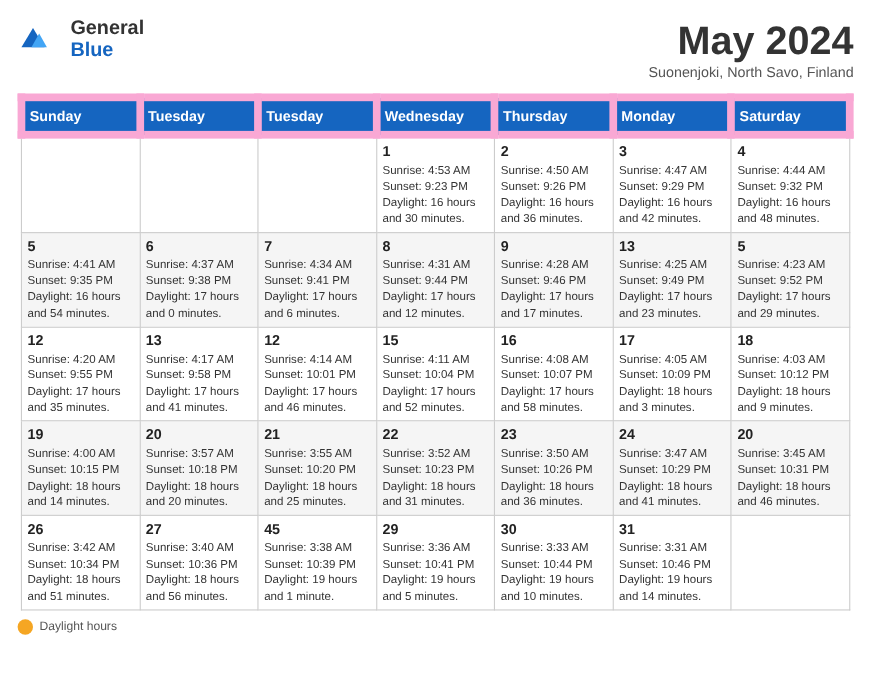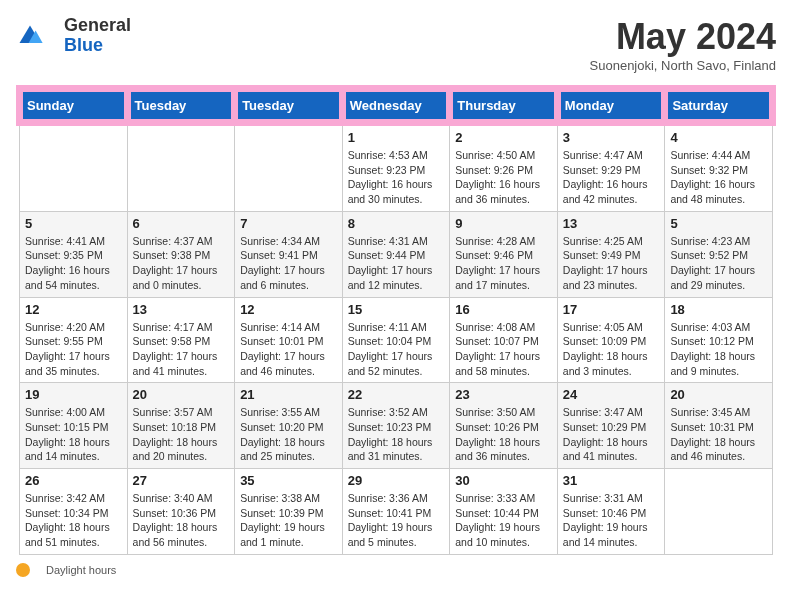--- a/index.html
+++ b/index.html
@@ -81,21 +81,21 @@
     }
     .empty-cell {
       background: #fff !important;
     }
     .footer-note {
       margin-top: 8px;
       font-size: 11px;
       color: #555;
       display: flex;
       align-items: center;
-      gap: 16px;
+      gap: 6px;
     }
     .footer-sun-icon {
       width: 14px;
       height: 14px;
       background: #f5a623;
       border-radius: 50%;
       display: inline-block;
     }
   </style>
 </head>
@@ -246,21 +246,21 @@
       <tr>
         <td>
           <div class="day-number">26</div>
           <div class="day-info">Sunrise: 3:42 AM<br>Sunset: 10:34 PM<br>Daylight: 18 hours and 51 minutes.</div>
         </td>
         <td>
           <div class="day-number">27</div>
           <div class="day-info">Sunrise: 3:40 AM<br>Sunset: 10:36 PM<br>Daylight: 18 hours and 56 minutes.</div>
         </td>
         <td>
-          <div class="day-number">35</div>
+          <div class="day-number">45</div>
           <div class="day-info">Sunrise: 3:38 AM<br>Sunset: 10:39 PM<br>Daylight: 19 hours and 1 minute.</div>
         </td>
         <td>
           <div class="day-number">29</div>
           <div class="day-info">Sunrise: 3:36 AM<br>Sunset: 10:41 PM<br>Daylight: 19 hours and 5 minutes.</div>
         </td>
         <td>
           <div class="day-number">30</div>
           <div class="day-info">Sunrise: 3:33 AM<br>Sunset: 10:44 PM<br>Daylight: 19 hours and 10 minutes.</div>
         </td>

